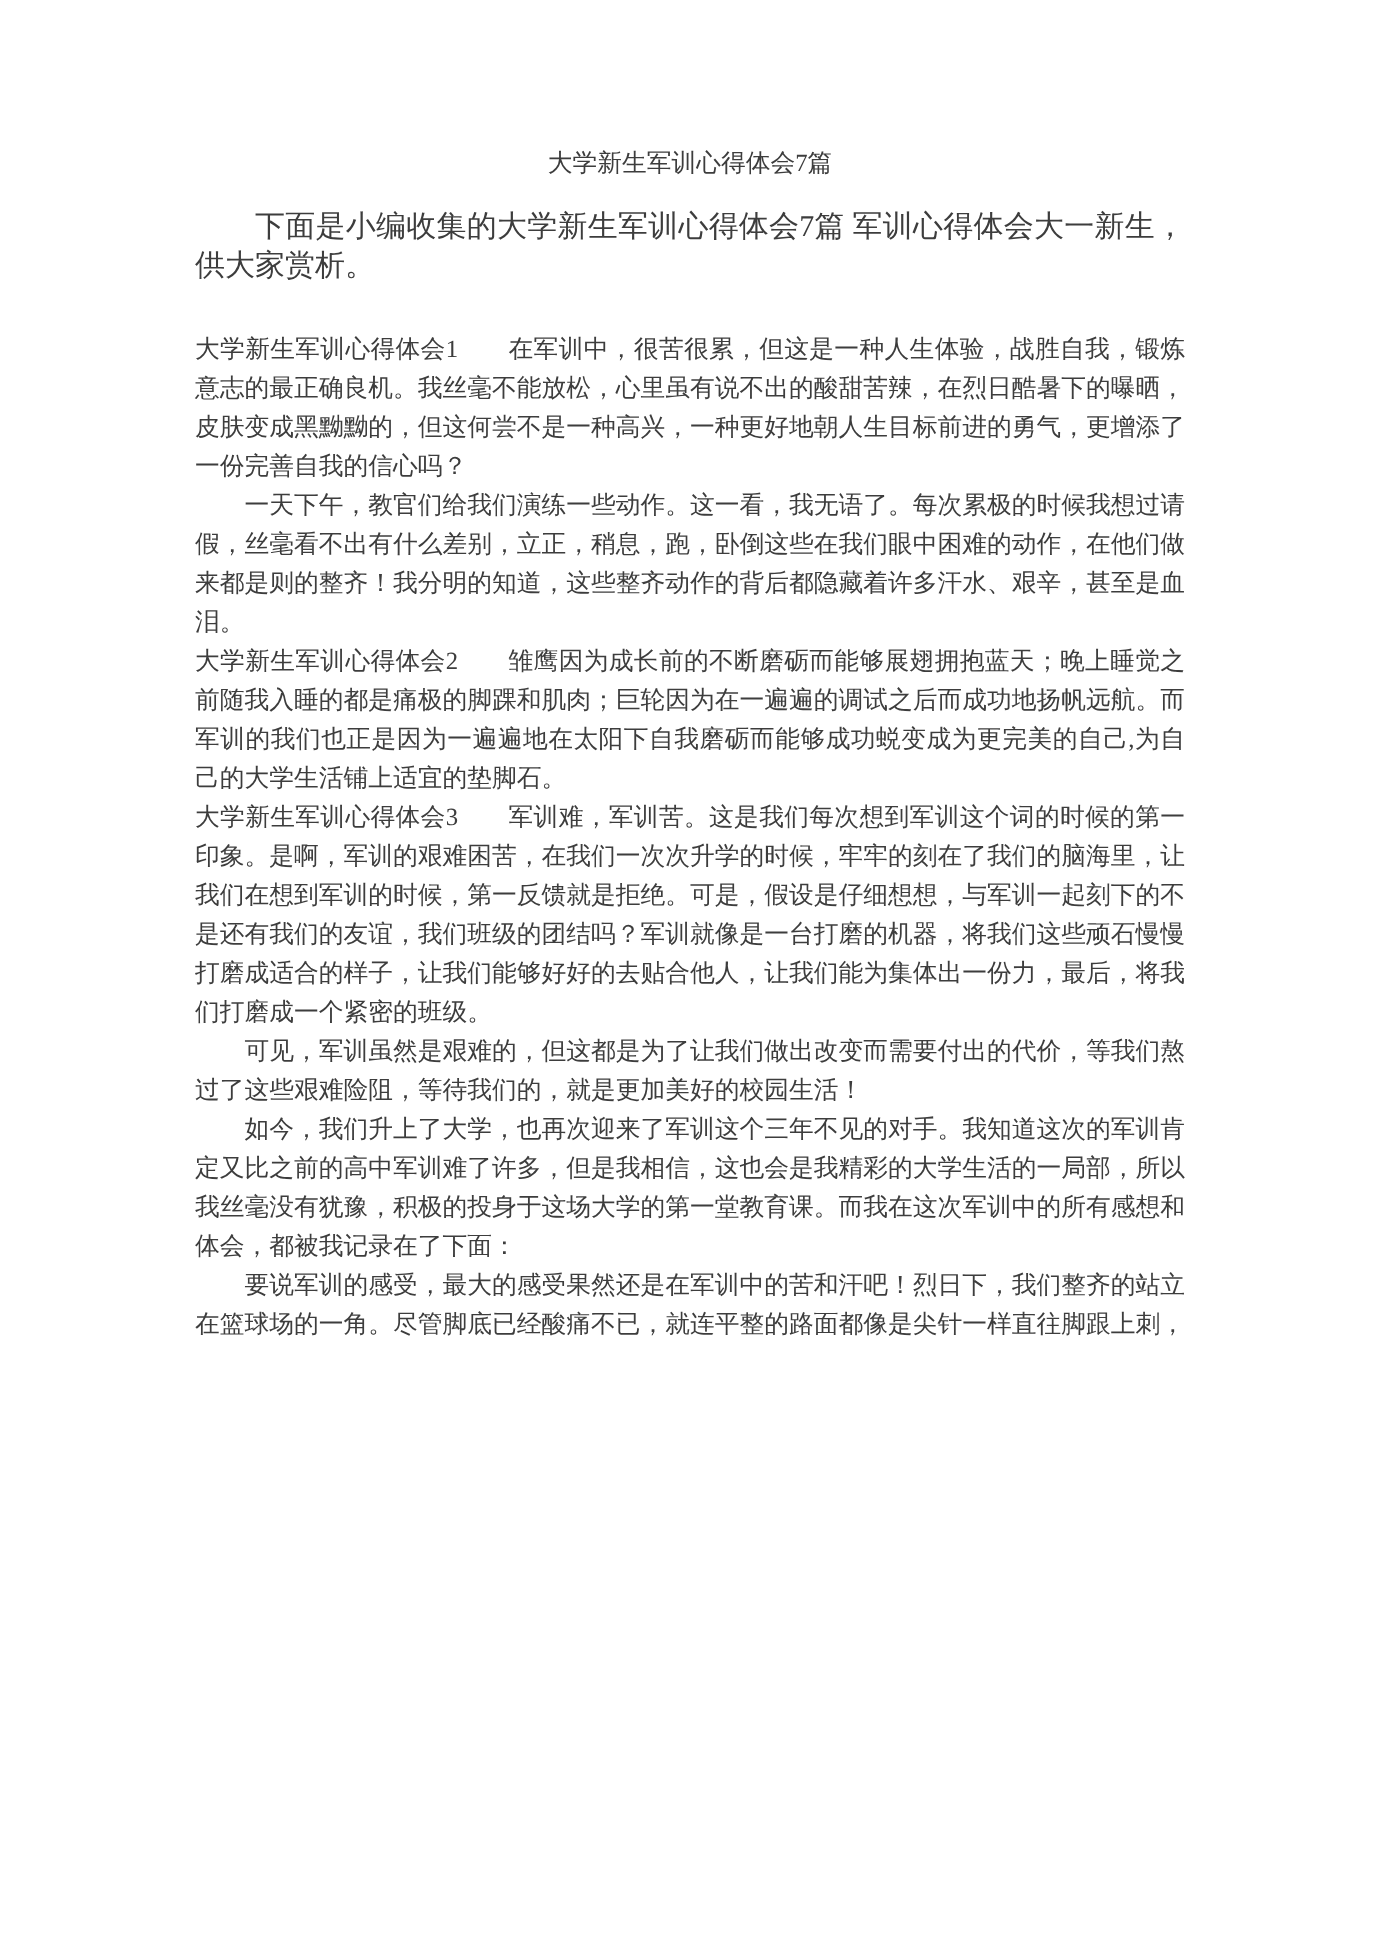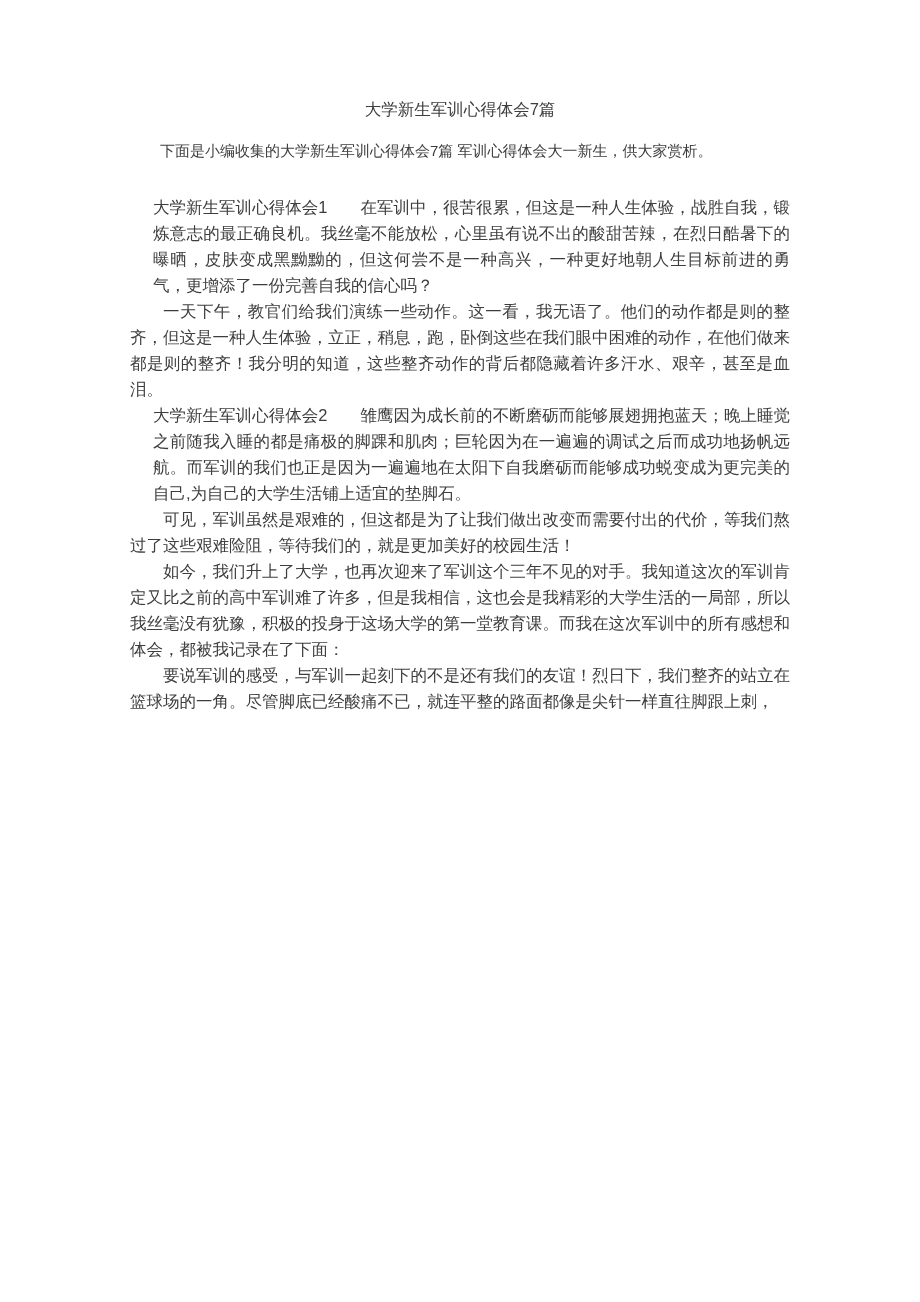--- a/index.html
+++ b/index.html
@@ -6,76 +6,76 @@
     margin: 0;
     padding: 0;
     background: #ffffff;
   }
   .page {
     position: relative;
     width: 920px;
     height: 1041px;
     background: #ffffff;
     overflow: hidden;
-    font-family: Liberation Sans, sans-serif;
+    font-family: Liberation Serif, serif;
     color: #3d3d3d;
   }
   .content {
     padding: 96px 130px 0 130px;
     box-sizing: border-box;
   }
   .doc-title {
     font-size: 16.5px;
     font-weight: normal;
     text-align: center;
     line-height: 26px;
     margin: 0 0 16px 0;
   }
   .doc-intro {
-    font-size: 15px;
+    font-size: 20px;
     line-height: 26px;
     text-indent: 2em;
     text-align: justify;
     margin: 0 0 30px 0;
   }
   .para {
     font-size: 16.5px;
     line-height: 26px;
     text-align: justify;
     margin: 0;
     word-break: break-all;
   }
   .para.indent {
     text-indent: 2em;
   }
   .para.noindent {
     text-indent: 0;
-    margin-left: 23px;
   }
 </style>
 </head>
 <body>
 
 <div class="page">
   <div class="content">
 
     <h1 class="doc-title">大学新生军训心得体会7篇</h1>
 
     <p class="doc-intro">下面是小编收集的大学新生军训心得体会7篇 军训心得体会大一新生，供大家赏析。</p>
 
     <p class="para noindent">大学新生军训心得体会1　　在军训中，很苦很累，但这是一种人生体验，战胜自我，锻炼意志的最正确良机。我丝毫不能放松，心里虽有说不出的酸甜苦辣，在烈日酷暑下的曝晒，皮肤变成黑黝黝的，但这何尝不是一种高兴，一种更好地朝人生目标前进的勇气，更增添了一份完善自我的信心吗？</p>
 
-    <p class="para indent">一天下午，教官们给我们演练一些动作。这一看，我无语了。他们的动作都是则的整齐，但这是一种人生体验，立正，稍息，跑，卧倒这些在我们眼中困难的动作，在他们做来都是则的整齐！我分明的知道，这些整齐动作的背后都隐藏着许多汗水、艰辛，甚至是血泪。</p>
+    <p class="para indent">一天下午，教官们给我们演练一些动作。这一看，我无语了。每次累极的时候我想过请假，丝毫看不出有什么差别，立正，稍息，跑，卧倒这些在我们眼中困难的动作，在他们做来都是则的整齐！我分明的知道，这些整齐动作的背后都隐藏着许多汗水、艰辛，甚至是血泪。</p>
 
 
     <p class="para noindent">大学新生军训心得体会2　　雏鹰因为成长前的不断磨砺而能够展翅拥抱蓝天；晚上睡觉之前随我入睡的都是痛极的脚踝和肌肉；巨轮因为在一遍遍的调试之后而成功地扬帆远航。而军训的我们也正是因为一遍遍地在太阳下自我磨砺而能够成功蜕变成为更完美的自己,为自己的大学生活铺上适宜的垫脚石。</p>
 
 
 
+    <p class="para noindent">大学新生军训心得体会3　　军训难，军训苦。这是我们每次想到军训这个词的时候的第一印象。是啊，军训的艰难困苦，在我们一次次升学的时候，牢牢的刻在了我们的脑海里，让我们在想到军训的时候，第一反馈就是拒绝。可是，假设是仔细想想，与军训一起刻下的不是还有我们的友谊，我们班级的团结吗？军训就像是一台打磨的机器，将我们这些顽石慢慢打磨成适合的样子，让我们能够好好的去贴合他人，让我们能为集体出一份力，最后，将我们打磨成一个紧密的班级。</p>
 
     <p class="para indent">可见，军训虽然是艰难的，但这都是为了让我们做出改变而需要付出的代价，等我们熬过了这些艰难险阻，等待我们的，就是更加美好的校园生活！</p>
 
     <p class="para indent">如今，我们升上了大学，也再次迎来了军训这个三年不见的对手。我知道这次的军训肯定又比之前的高中军训难了许多，但是我相信，这也会是我精彩的大学生活的一局部，所以我丝毫没有犹豫，积极的投身于这场大学的第一堂教育课。而我在这次军训中的所有感想和体会，都被我记录在了下面：</p>
 
-    <p class="para indent">要说军训的感受，与军训一起刻下的不是还有我们的友谊！烈日下，我们整齐的站立在篮球场的一角。尽管脚底已经酸痛不已，就连平整的路面都像是尖针一样直往脚跟上刺，</p>
+    <p class="para indent">要说军训的感受，最大的感受果然还是在军训中的苦和汗吧！烈日下，我们整齐的站立在篮球场的一角。尽管脚底已经酸痛不已，就连平整的路面都像是尖针一样直往脚跟上刺，</p>
 
   </div>
 </div>
 
 </body></html>

